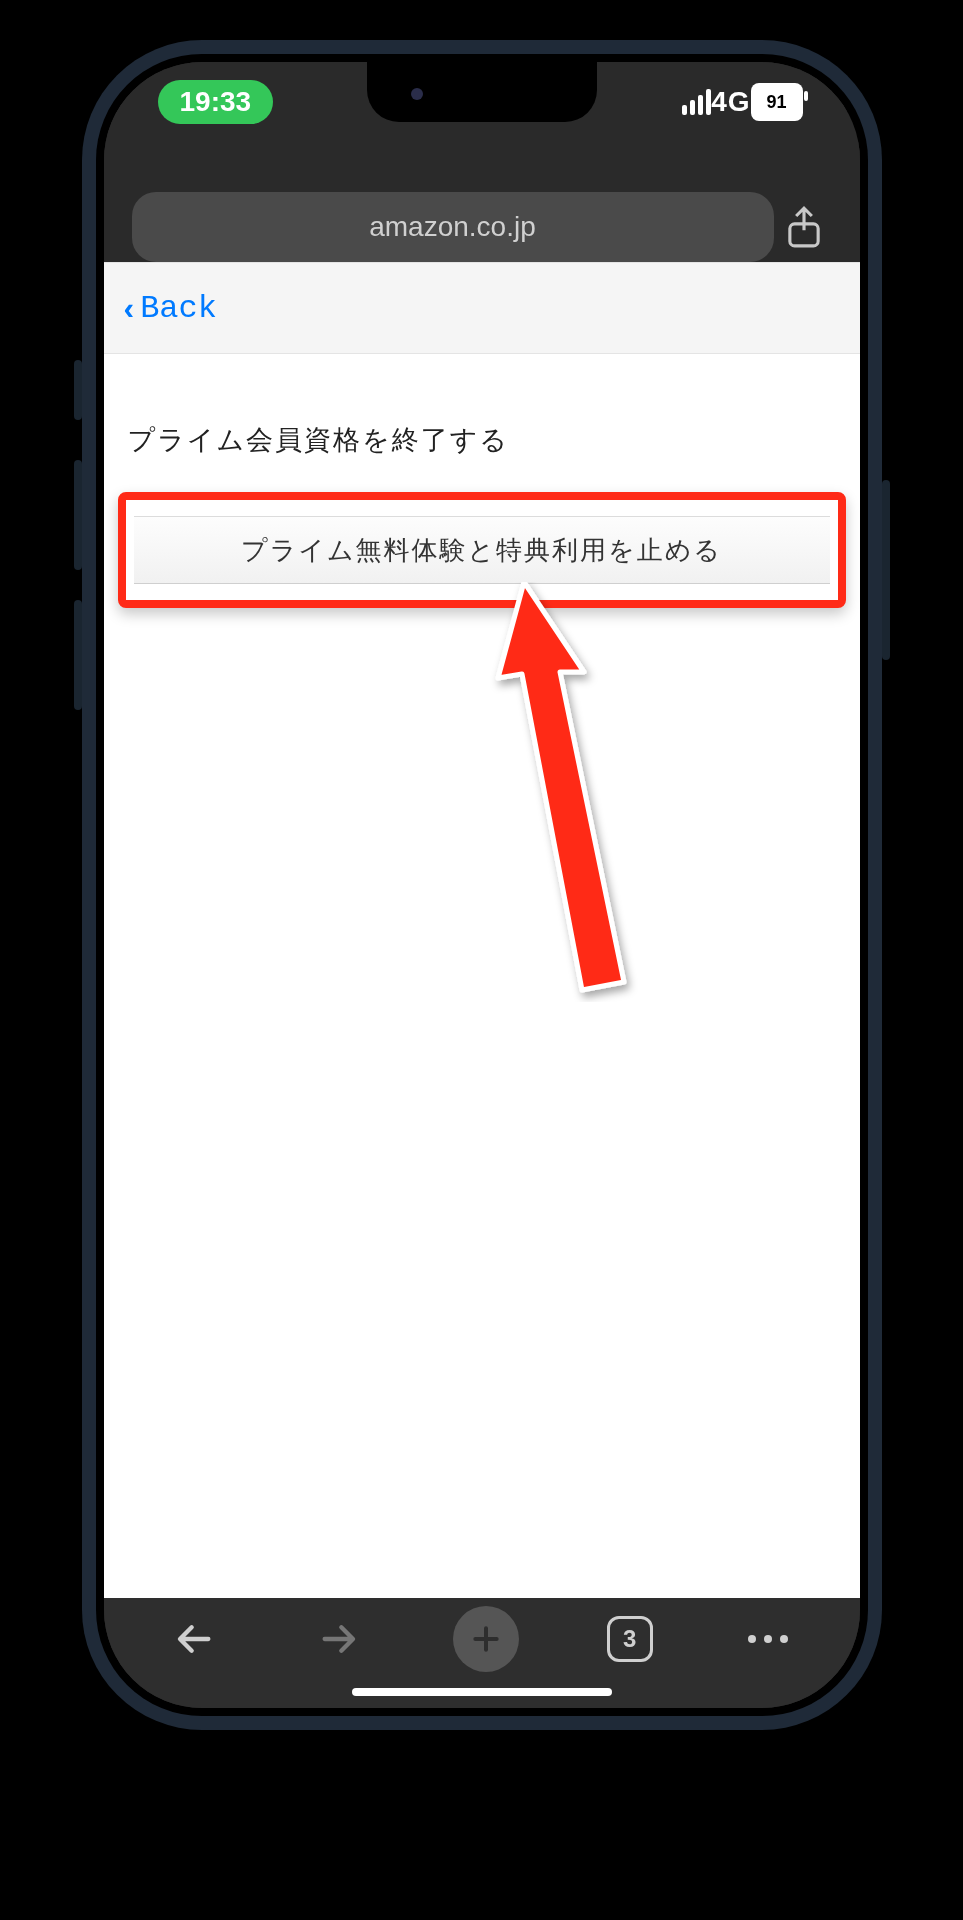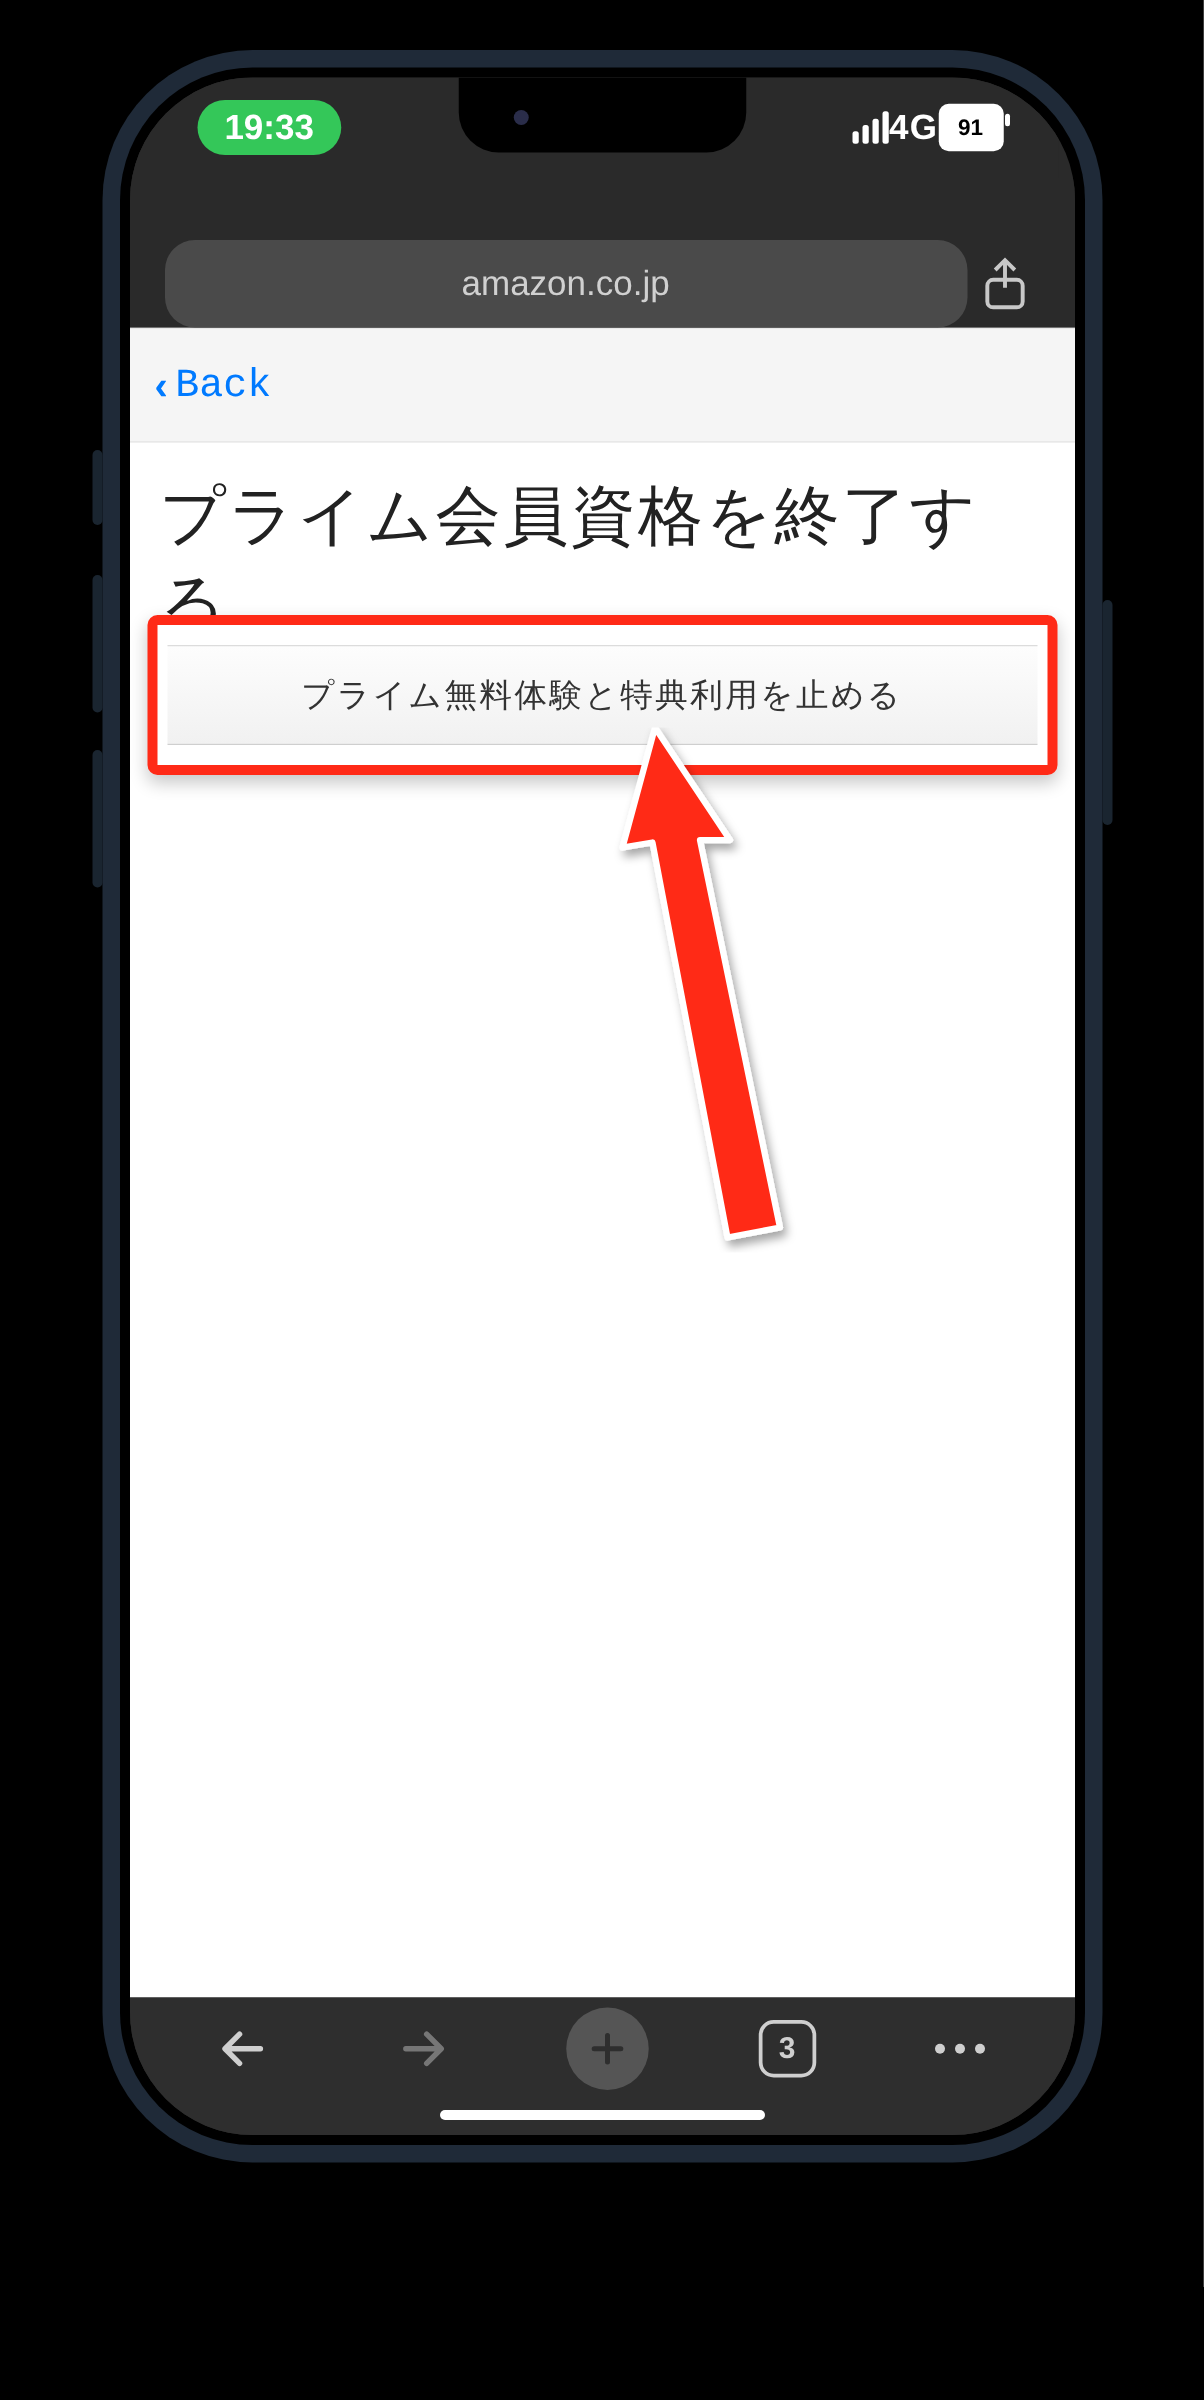--- a/index.html
+++ b/index.html
@@ -107,33 +107,33 @@
       position:absolute;top:200px;bottom:110px;left:0;right:0;
       background:#fff;overflow:hidden;
     }
     .back-bar{
       height:92px;background:#f5f5f5;border-bottom:1px solid #e4e4e4;border-top:1px solid #e4e4e4;
       display:flex;align-items:center;gap:6px;padding:0 20px;
     }
     .back-chevron{font-size:32px;color:#007aff;font-weight:600;}
     .back-text{font-size:32px;color:#007aff;font-family:Liberation Mono, monospace;}
     .content{padding:24px 24px;}
-    .page-title{font-size:52px;font-weight:400;color:#222;margin-bottom:16px;letter-spacing:2px;}
+    .page-title{font-size:27px;font-weight:400;color:#222;margin-bottom:16px;letter-spacing:2px;margin-top:44px;}
     .page-desc{font-size:28px;color:#222;line-height:1.55;letter-spacing:1px;}
 
     
     .hl-box{
       position:absolute;left:14px;right:14px;top:230px;
       border:8px solid #ff2a17;border-radius:8px;
       background:#fff;
       box-shadow:0 6px 14px rgba(0,0,0,.22);
       padding:16px 8px;
     }
     .prime-btn{
-      width:100%;height:80px;
+      width:100%;height:68px;
       background:linear-gradient(#fdfdfd,#f1f1f1);
       border-top:1px solid #dcdcdc;border-bottom:1px solid #cfcfcf;
       display:flex;align-items:center;justify-content:center;
       font-size:26px;color:#333;letter-spacing:2px;
     }
     
     .arrow{
       position:absolute;left:360px;top:320px;width:180px;height:420px;
       pointer-events:none;z-index:20;
     }

